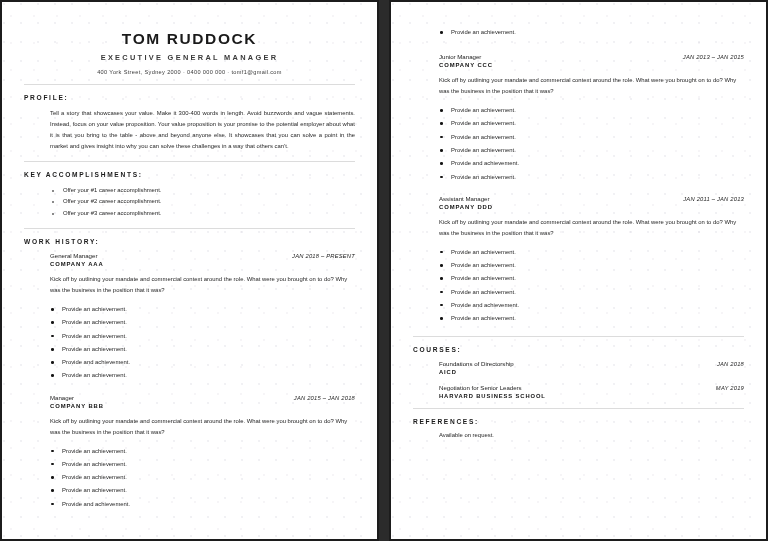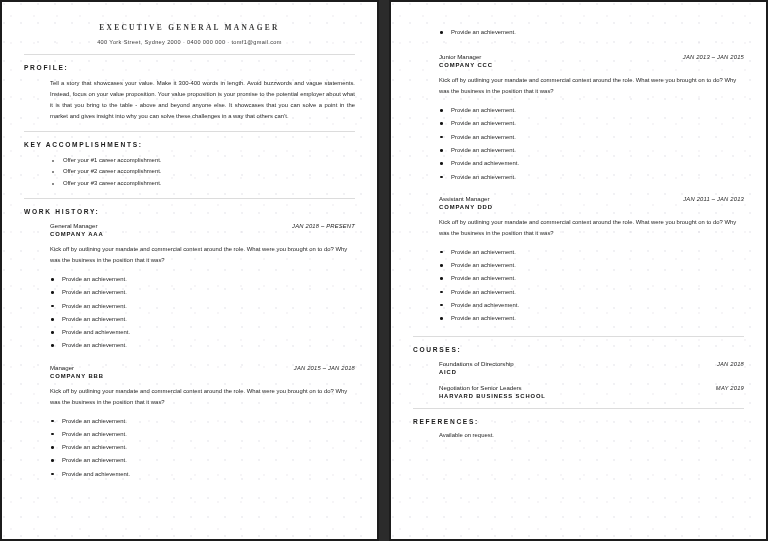--- a/index.html
+++ b/index.html
@@ -54,21 +54,20 @@
     color: #1a1a1a;
     margin-top: 12px;
   }
   .job-title {
     text-align: center;
     font-size: 7.4px;
     font-weight: bold;
     letter-spacing: 2.3px;
     color: #3a3a3a;
     margin-top: 5px;
-    font-family: Liberation Serif, serif;
   }
   .contact {
     text-align: center;
     font-size: 5.6px;
     letter-spacing: 0.35px;
     color: #3a3a3a;
     margin-top: 7px;
   }
 
   
@@ -192,20 +191,21 @@
 
   .ref-text { font-size: 5.9px; color: #272727; }
 </style>
 </head>
 <body>
 
 <div class="page">
   <div class="page-inner">
 
     <div>
+      <div class="name">TOM RUDDOCK</div>
       <div class="job-title">EXECUTIVE GENERAL MANAGER</div>
       <div class="contact">400 York Street, Sydney 2000  ·  0400 000 000  ·  tomf1@gmail.com</div>
     </div>
 
     <div class="rule"></div>
 
     <div>
       <div class="section-title">PROFILE:</div>
       <div class="indent">
         <div class="para">Tell a story that showcases your value. Make it 300-400 words in length. Avoid buzzwords and vague statements. Instead, focus on your value proposition. Your value proposition is your promise to the potential employer about what it is that you bring to the table - above and beyond anyone else. It showcases that you can solve a point in the market and gives insight into why you can solve these challenges in a way that others can't.</div>

